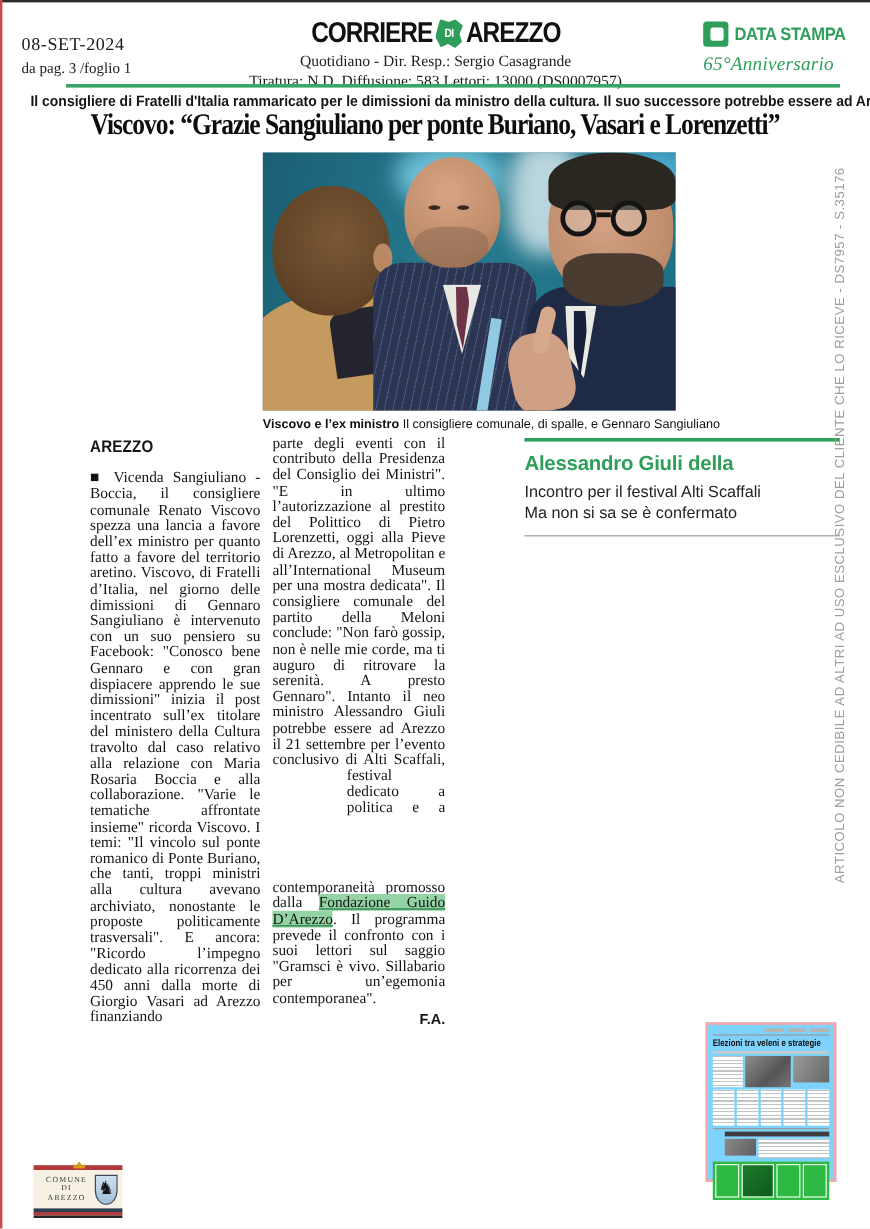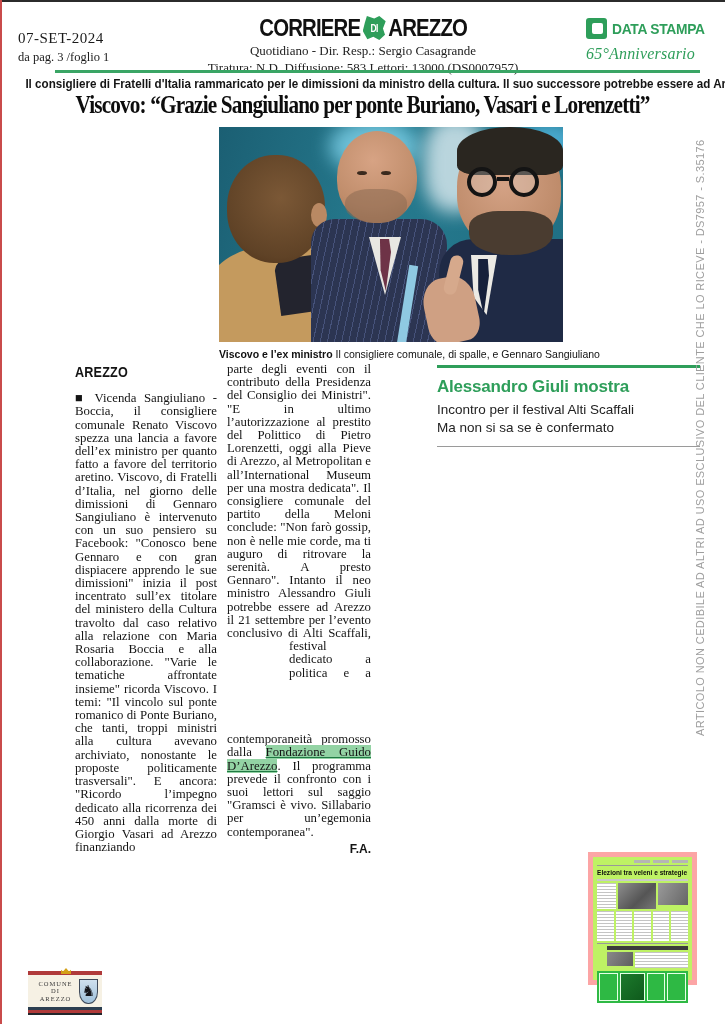--- a/index.html
+++ b/index.html
@@ -117,21 +117,21 @@
   
   .rights {
     position:absolute; left:440px; top:470px; width:520px; text-align:center;
     transform:rotate(-90deg); transform-origin:center;
     font-family:"Liberation Sans", sans-serif; font-size:11px; letter-spacing:.4px;
     color:#9e9e9e; white-space:nowrap;
   }
 
   
   .thumb { position:absolute; left:588px; top:852px; width:109px; height:133px;
-           border:5px solid #fca5a5; background:#bef264; padding:3px 4px; }
+           border:2px solid #fca5a5; background:#7dd3fc; padding:3px 4px; }
   .t-head { display:flex; justify-content:flex-end; gap:3px; margin-bottom:2px; }
   .t-head i { display:block; width:16px; height:3px; background:#b5b5b5; }
   .t-rule { height:1px; background:#999; margin-bottom:2px; }
   .t-headline { font-family:"Liberation Sans", sans-serif; font-weight:bold; font-size:8px;
                 color:#0d0d0d; white-space:nowrap; transform:scaleX(.82); transform-origin:left; }
   .t-deck { height:2px; background:#c9c9c9; margin:2px 0; }
   .t-photos { display:flex; gap:2px; margin:1px 0; }
   .t-txt { flex:1; background:repeating-linear-gradient(#c4c4c4 0 1px, #fff 1px 3px); }
   .t-ph1 { width:38px; height:26px; background:linear-gradient(135deg,#8e8e8e,#555 60%,#777); }
   .t-ph2 { width:30px; height:22px; background:linear-gradient(120deg,#9a9a9a,#666); }
@@ -161,21 +161,21 @@
 </style>
 </head>
 <body>
 
 <div class="page">
 
   <div class="top-rule"></div>
   <div class="left-rule"></div>
 
   <div class="scan-info">
-    <div class="scan-date">07-SET-2024</div>
+    <div class="scan-date">08-SET-2024</div>
     <div class="scan-page">
       <span>da pag.  3 /</span><span class="sheet">foglio 1</span>
     </div>
   </div>
 
   <div class="masthead">
     <div class="wordmark">
       <span class="wm-text">CORRIERE</span>
       <span class="tuscany">
           <span>DI</span>
@@ -239,21 +239,21 @@
 
   <div class="bodycol col2">
     <p>
       <span>parte degli eventi con il contributo della Presidenza del Consiglio dei Ministri". "E in ultimo l’autorizzazione al prestito del Polittico di Pietro Lorenzetti, oggi alla Pieve di Arezzo, al Metropolitan e all’International Museum per una mostra dedicata". Il consigliere comunale del partito della Meloni conclude: "Non farò gossip, non è nelle mie corde, ma ti auguro di ritrovare la serenità. A presto Gennaro". Intanto il neo ministro Alessandro Giuli potrebbe essere ad Arezzo il 21 settembre per l’evento conclusivo di Alti Scaffali, </span><span class="wrap-block"></span><span>festival dedicato a politica e a contemporaneità promosso dalla </span><span class="hl">Fondazione Guido D’Arezzo</span><span>. Il programma prevede il confronto con i suoi lettori sul saggio "Gramsci è vivo. Sillabario per un’egemonia contemporanea".</span>
     </p>
     <div class="signature">F.A.</div>
   </div>
 
   <div class="side-box">
     <div class="box-top"></div>
-    <div class="box-title">Alessandro Giuli mostra</div>
+    <div class="box-title">Alessandro Giuli della</div>
     <div class="box-line">Incontro per il festival Alti Scaffali</div>
     <div class="box-line">Ma non si sa se è confermato</div>
     <div class="box-bottom"></div>
   </div>
 
   <div class="rights">ARTICOLO NON CEDIBILE AD ALTRI AD USO ESCLUSIVO DEL CLIENTE CHE LO RICEVE - DS7957 - S.35176</div>
 
   <div class="thumb">
     <div class="t-head">
         <i></i>

